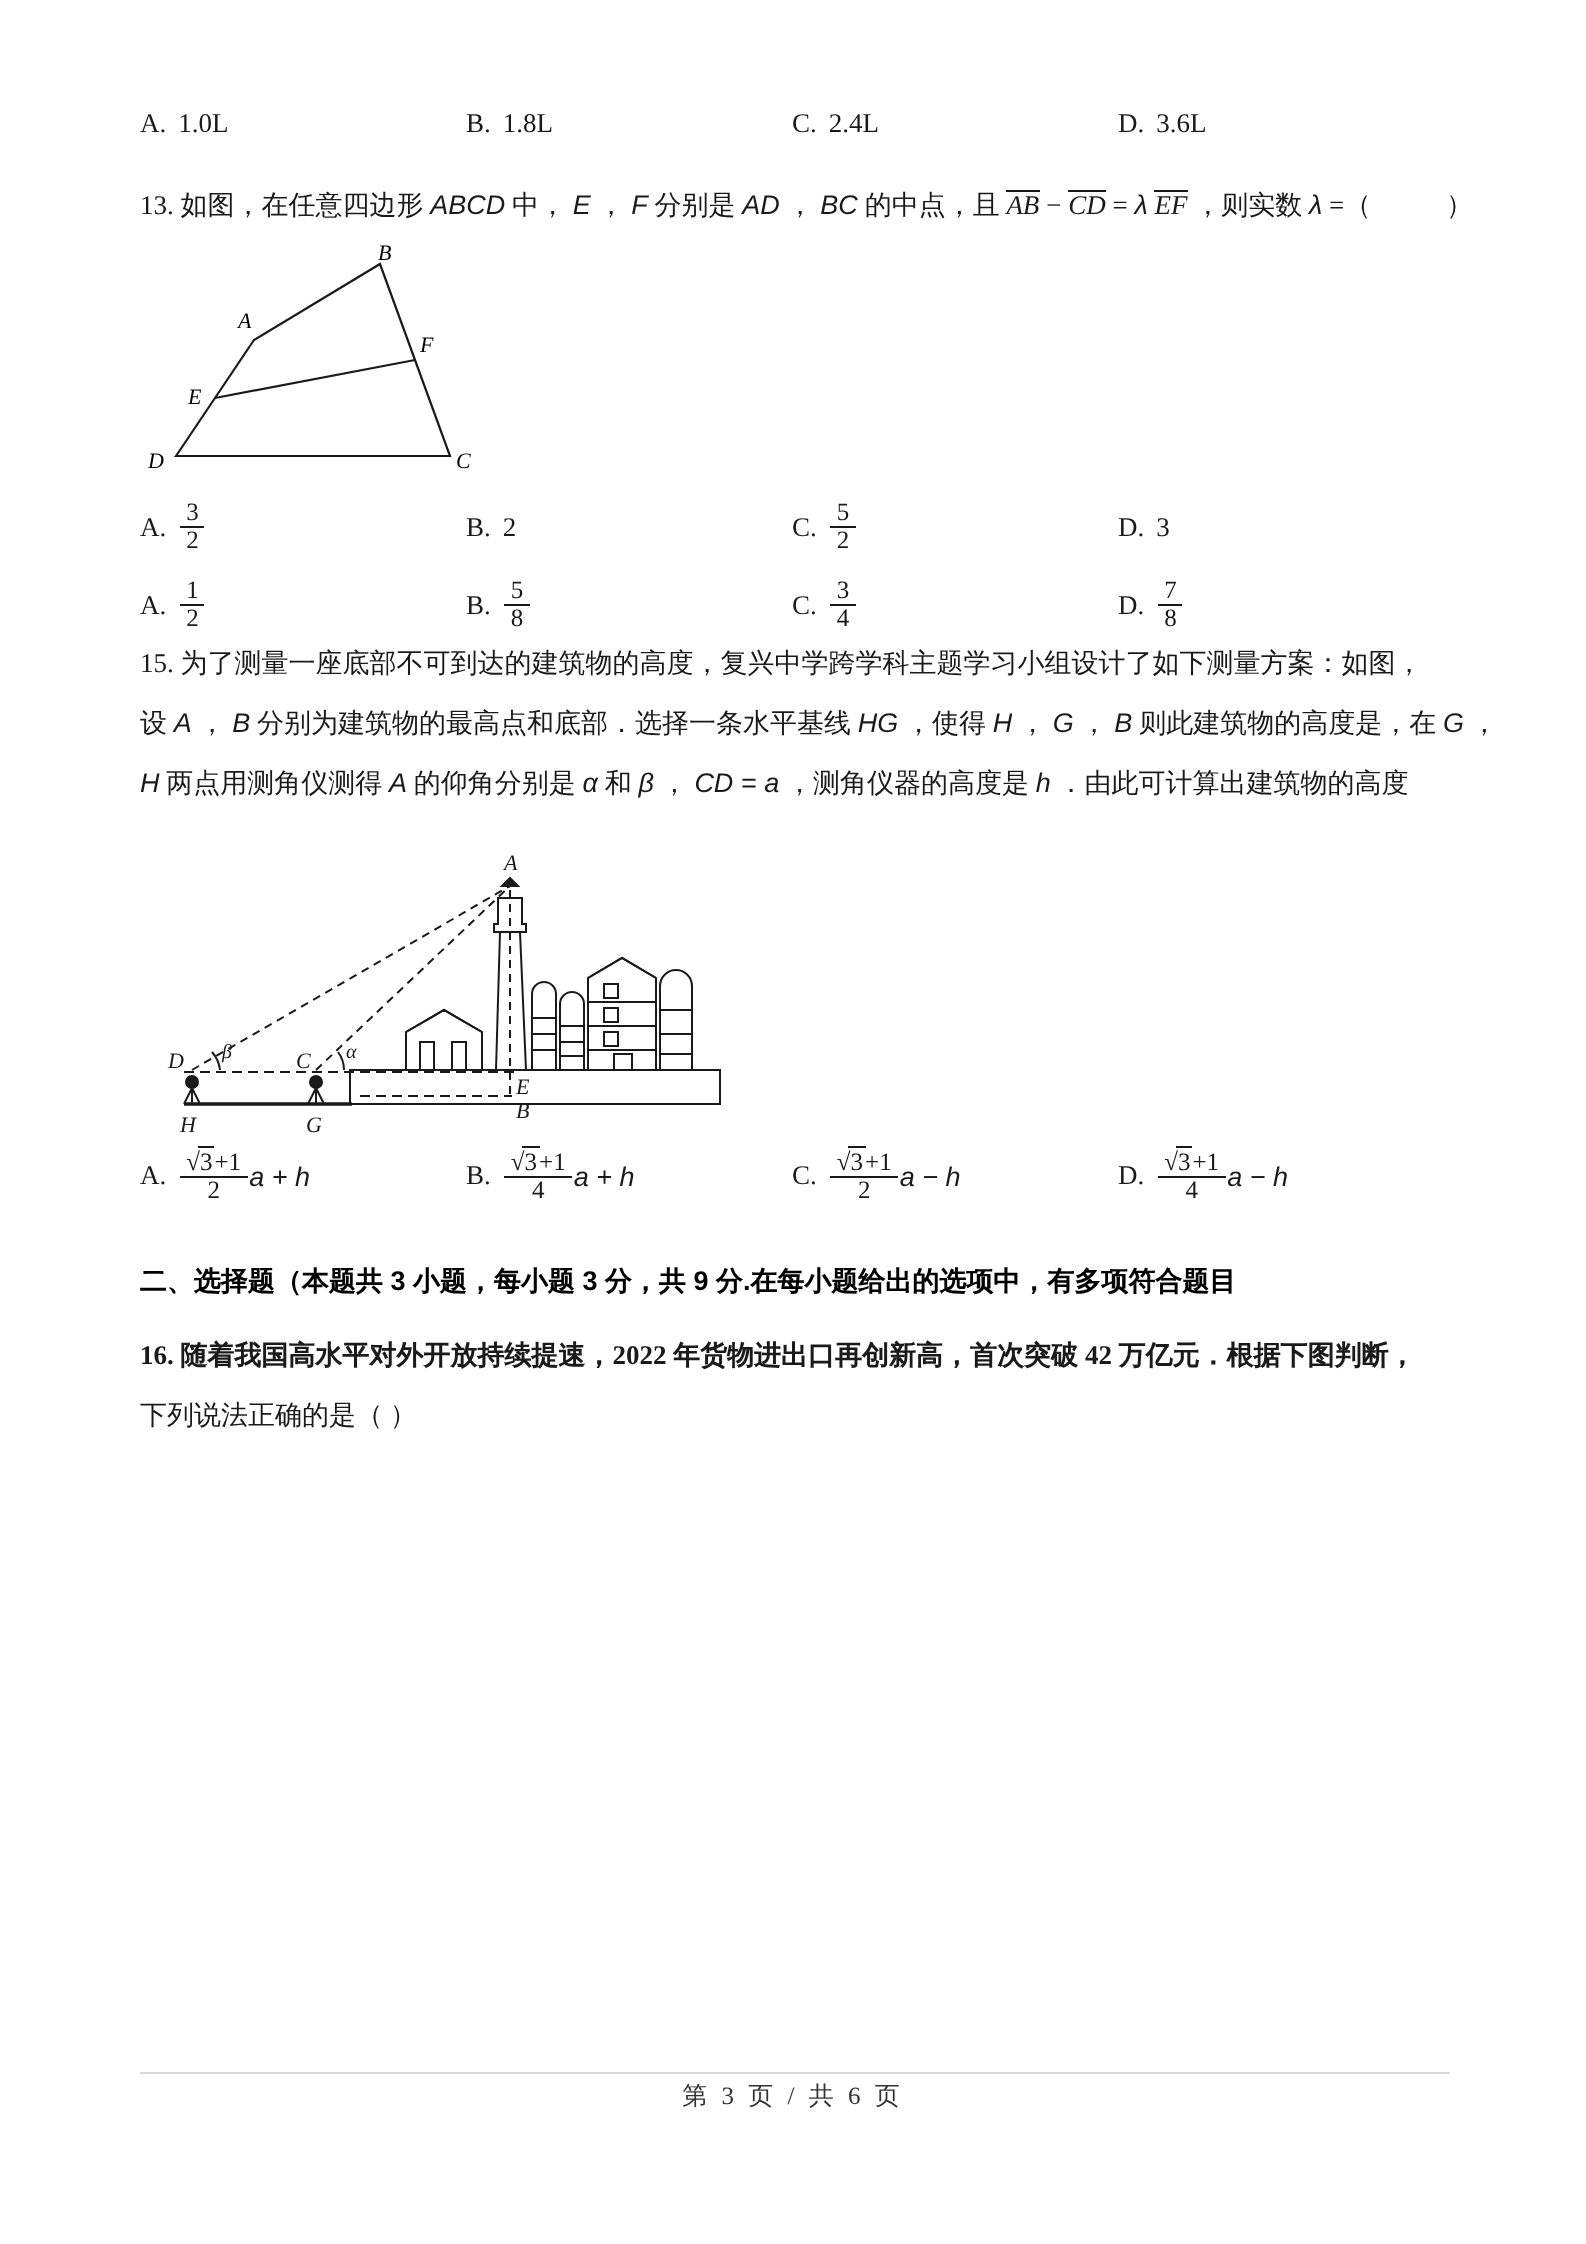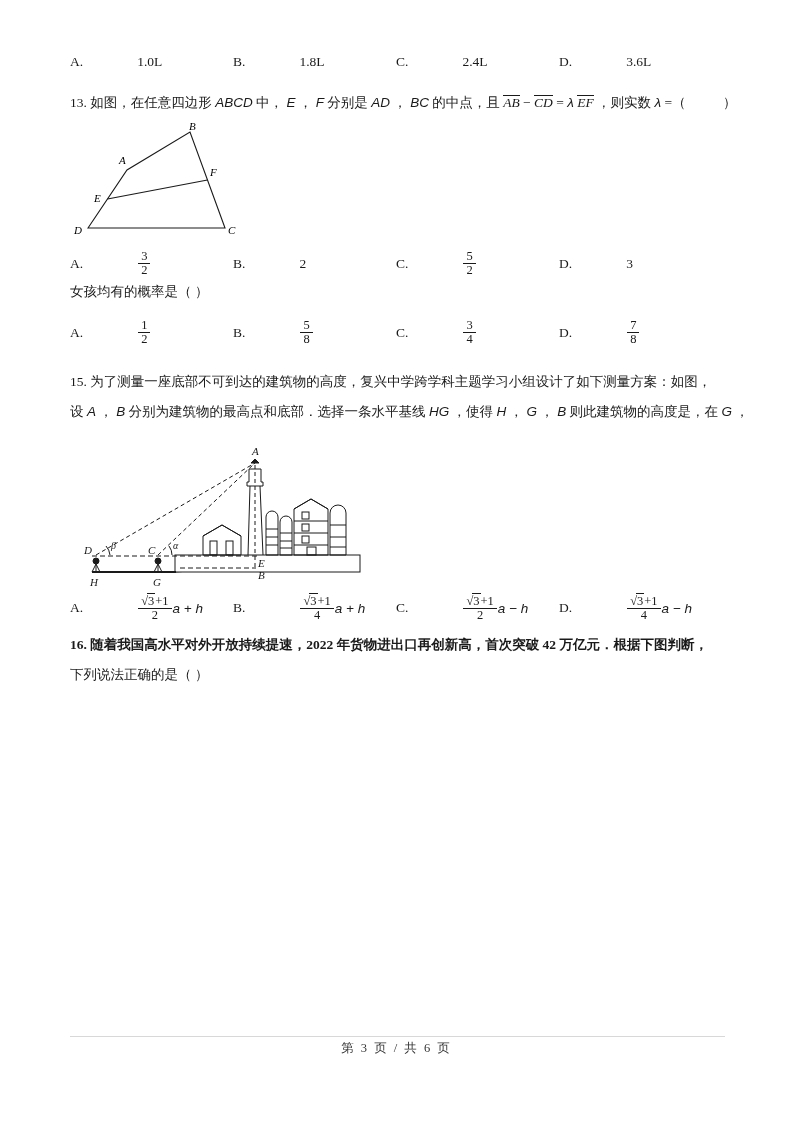--- a/index.html
+++ b/index.html
@@ -47,21 +47,21 @@
   .opt {
     width: 163px;
     display: flex;
     align-items: center;
     min-height: 24px;
   }
   .opt .lbl {
     margin-right: 6px;
     white-space: nowrap;
   }
-  .opt .val { white-space: nowrap; display: flex; align-items: center; margin-left: 48px; }
+  .opt .val { white-space: nowrap; display: flex; align-items: center; }
 
   
   .frac {
     display: inline-flex;
     flex-direction: column;
     align-items: center;
     vertical-align: middle;
     line-height: 1.05;
     font-size: 12.5px;
     margin: 0 1px;
@@ -211,23 +211,20 @@
             <span class="d">2</span>
           </span>
         </span>
       </div>
       <div class="opt">
         <span class="lbl">D.</span>
         <span class="val">3</span>
       </div>
     </div>
 
-    <div class="qline">
-      <span>女孩均有的概率是（      ）</span>
-    </div>
 
     <div class="opts" style="margin-top:12px;">
       <div class="opt">
         <span class="lbl">A.</span>
         <span class="val">
           <span class="frac">
             <span class="n">1</span>
             <span class="d">2</span>
           </span>
         </span>
@@ -254,40 +251,54 @@
         <span class="lbl">D.</span>
         <span class="val">
           <span class="frac">
             <span class="n">7</span>
             <span class="d">8</span>
           </span>
         </span>
       </div>
     </div>
 
-    <div class="qline" style="margin-top:20px;">
+    <div class="qline" style="">
       <span>15.</span>
       <span>为了测量一座底部不可到达的建筑物的高度，复兴中学跨学科主题学习小组设计了如下测量方案：如图，</span>
     </div>
     <div class="qline">
       <span>设</span>
       <span class="mi">A</span>
       <span>，</span>
       <span class="mi">B</span>
       <span>分别为建筑物的最高点和底部．选择一条水平基线</span>
       <span class="mi">HG</span>
       <span>，使得</span>
       <span class="mi">H</span>
       <span>，</span>
       <span class="mi">G</span>
       <span>，</span>
       <span class="mi">B</span>
       <span>则此建筑物的高度是，在</span>
       <span class="mi">G</span>
       <span>，</span>
+    </div>
+    <div class="qline">
+      <span class="mi">H</span>
+      <span>两点用测角仪测得</span>
+      <span class="mi">A</span>
+      <span>的仰角分别是</span>
+      <span class="mi">α</span>
+      <span>和</span>
+      <span class="mi">β</span>
+      <span>，</span>
+      <span class="mi">CD = a</span>
+      <span>，测角仪器的高度是</span>
+      <span class="mi">h</span>
+      <span>．由此可计算出建筑物的高度</span>
     </div>
 
     <div class="fig" style="margin-top:10px;">
       <svg width="300" height="150" viewBox="0 0 300 150">
         <g stroke="#1a1a1a" fill="none" stroke-width="1">
 
           <path d="M105,135 Q160,130 215,133 Q255,136 290,133" stroke-width="1.2"></path>
 
           <rect x="105" y="118" width="185" height="17" fill="#ffffff" stroke="#1a1a1a"></rect>
 
@@ -387,20 +398,23 @@
         <span class="val">
           <span class="frac">
             <span class="n"><span class="sqrt">√<span class="bar">3</span></span><span>+1</span></span>
             <span class="d">4</span>
           </span>
           <span class="mi">a − h</span>
         </span>
       </div>
     </div>
 
+    <div class="section-head" style="margin-top:24px;">
+      <span>二、选择题（本题共 3 小题，每小题 3 分，共 9 分.在每小题给出的选项中，有多项符合题目</span>
+    </div>
 
     <div class="qline" style="margin-top:8px;font-weight:bold;">
       <span>16.</span>
       <span>随着我国高水平对外开放持续提速，2022 年货物进出口再创新高，首次突破 42 万亿元．根据下图判断，</span>
     </div>
     <div class="qline">
       <span>下列说法正确的是（      ）</span>
     </div>
 
   </div>

